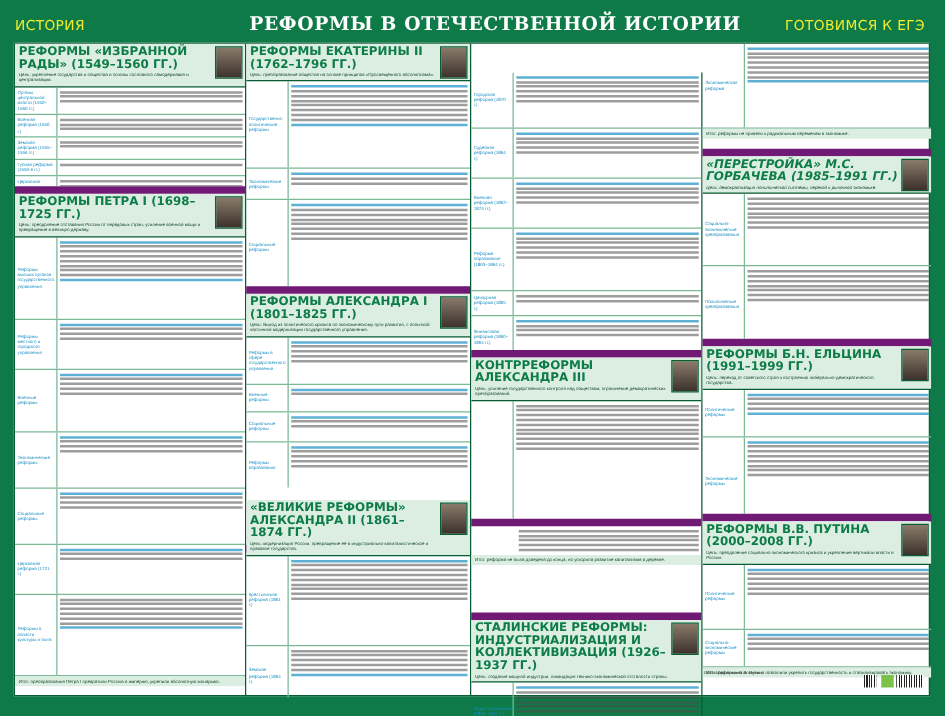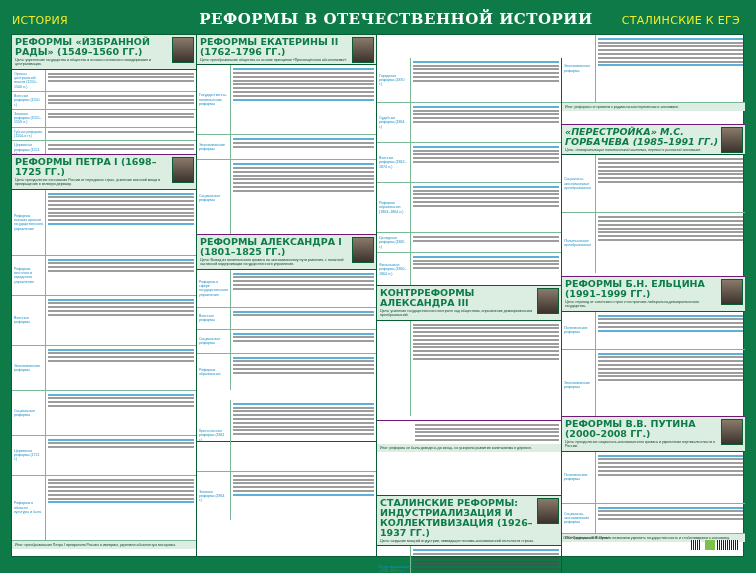--- a/index.html
+++ b/index.html
@@ -5,41 +5,41 @@
   * { box-sizing: border-box; margin: 0; padding: 0; }
   html, body { width: 756px; height: 573px; overflow: hidden; }
   body { background: #0d7a47; font-family: "Liberation Sans", sans-serif; position: relative; }
   .hdr { position: absolute; left: 0; top: 0; width: 756px; height: 33px; }
   .hdr .l, .hdr .r { position: absolute; top: 14px; font-family: "DejaVu Sans", sans-serif; font-weight: normal; color: #f2ec2c; font-size: 11px; letter-spacing: 0.3px; }
   .hdr .l { left: 12px; }
   .hdr .r { right: 16px; }
   .hdr .c { position: absolute; top: 10px; left: 18px; width: 756px; text-align: center; font-family: "DejaVu Serif", serif; font-weight: bold; color: #ffffff; font-size: 15px; letter-spacing: 0.5px; }
   .sheet { position: absolute; left: 11px; top: 34px; width: 733px; height: 523px; background: #ffffff; border: 1px solid #0a5c35; }
   .col { position: absolute; top: 0; height: 100%; border-right: 1px solid #0a5c35; }
-  .sec { position: absolute; left: 0; width: 100%; border-bottom: 1px solid #701a75; overflow: hidden; }
+  .sec { position: absolute; left: 0; width: 100%; border-bottom: 6px solid #701a75; overflow: hidden; }
   .title { background: #dceee2; border-bottom: 1px solid #0a5c35; padding: 2px 26px 2px 3px; position: relative; }
   .title .t { font-family: "DejaVu Sans", sans-serif; font-weight: bold; color: #0e7c48; font-size: 9.5px; line-height: 10px; text-transform: uppercase; }
   .title .g { font-size: 3.6px; line-height: 4.4px; color: #0a3d24; margin-top: 1px; }
   .portrait { position: absolute; right: 2px; top: 2px; width: 22px; height: 26px; background: linear-gradient(#8a7a6a, #3b322c); border: 1px solid #0a5c35; }
   .row { display: flex; border-bottom: 1px solid #7ab896; }
   .row .lbl { width: 34px; flex: none; border-right: 1px solid #7ab896; color: #1a8fc4; font-size: 3.6px; line-height: 4.3px; padding: 2px; display: flex; align-items: center; }
   .row .body { flex: 1; padding: 1px 2px; }
   .line { height: 2px; margin: 1.8px 0; background: #4d4d4d; opacity: 0.55; }
   .line.blue { background: #1a8fc4; opacity: 0.7; }
   .itog { background: #dceee2; font-size: 3.6px; line-height: 4.4px; padding: 2px 3px; color: #0a3d24; }
   .foot { position: absolute; bottom: 2px; right: 4px; width: 178px; height: 20px; font-size: 3.2px; color: #333; }
   .qr { position: absolute; width: 10px; height: 10px; background: repeating-linear-gradient(90deg, #222 0 1px, #fff 1px 2px); }
 </style>
 </head>
 <body>
 
 <div class="hdr">
   <span class="l">ИСТОРИЯ</span>
   <span class="c">РЕФОРМЫ В ОТЕЧЕСТВЕННОЙ ИСТОРИИ</span>
-  <span class="r">СТАЛИНСКИЕ К ЕГЭ</span>
+  <span class="r">ГОТОВИМСЯ К ЕГЭ</span>
 </div>
 
 <div class="sheet">
 
   <div class="col" style="left:0;width:185px;">
     <div class="sec" style="top:0;height:120px;">
       <div class="title">
         <div class="t">РЕФОРМЫ «ИЗБРАННОЙ РАДЫ» (1549–1560 гг.)</div>
         <div class="g">Цель: укрепление государства и общества и основы сословного самодержавия и централизации.</div>
         <div class="portrait"></div>
@@ -242,20 +242,25 @@
           <div class="body">
             <div class="line blue"></div>
             <div class="line"></div>
             <div class="line"></div>
             <div class="line"></div>
             <div class="line"></div>
           </div>
         </div>
     </div>
     <div class="sec" style="top:365px;height:158px;border-bottom:none;">
+      <div class="title">
+        <div class="t">«ВЕЛИКИЕ РЕФОРМЫ» АЛЕКСАНДРА II (1861–1874 гг.)</div>
+        <div class="g">Цель: модернизация России, превращение её в индустриально-капиталистическое и правовое государство.</div>
+        <div class="portrait"></div>
+      </div>
       <div class="row" style="height:72px;">
           <div class="lbl">Крестьянская реформа (1861 г.)</div>
           <div class="body">
             <div class="line blue"></div>
             <div class="line"></div>
             <div class="line"></div>
             <div class="line"></div>
             <div class="line"></div>
             <div class="line"></div>
             <div class="line"></div>

